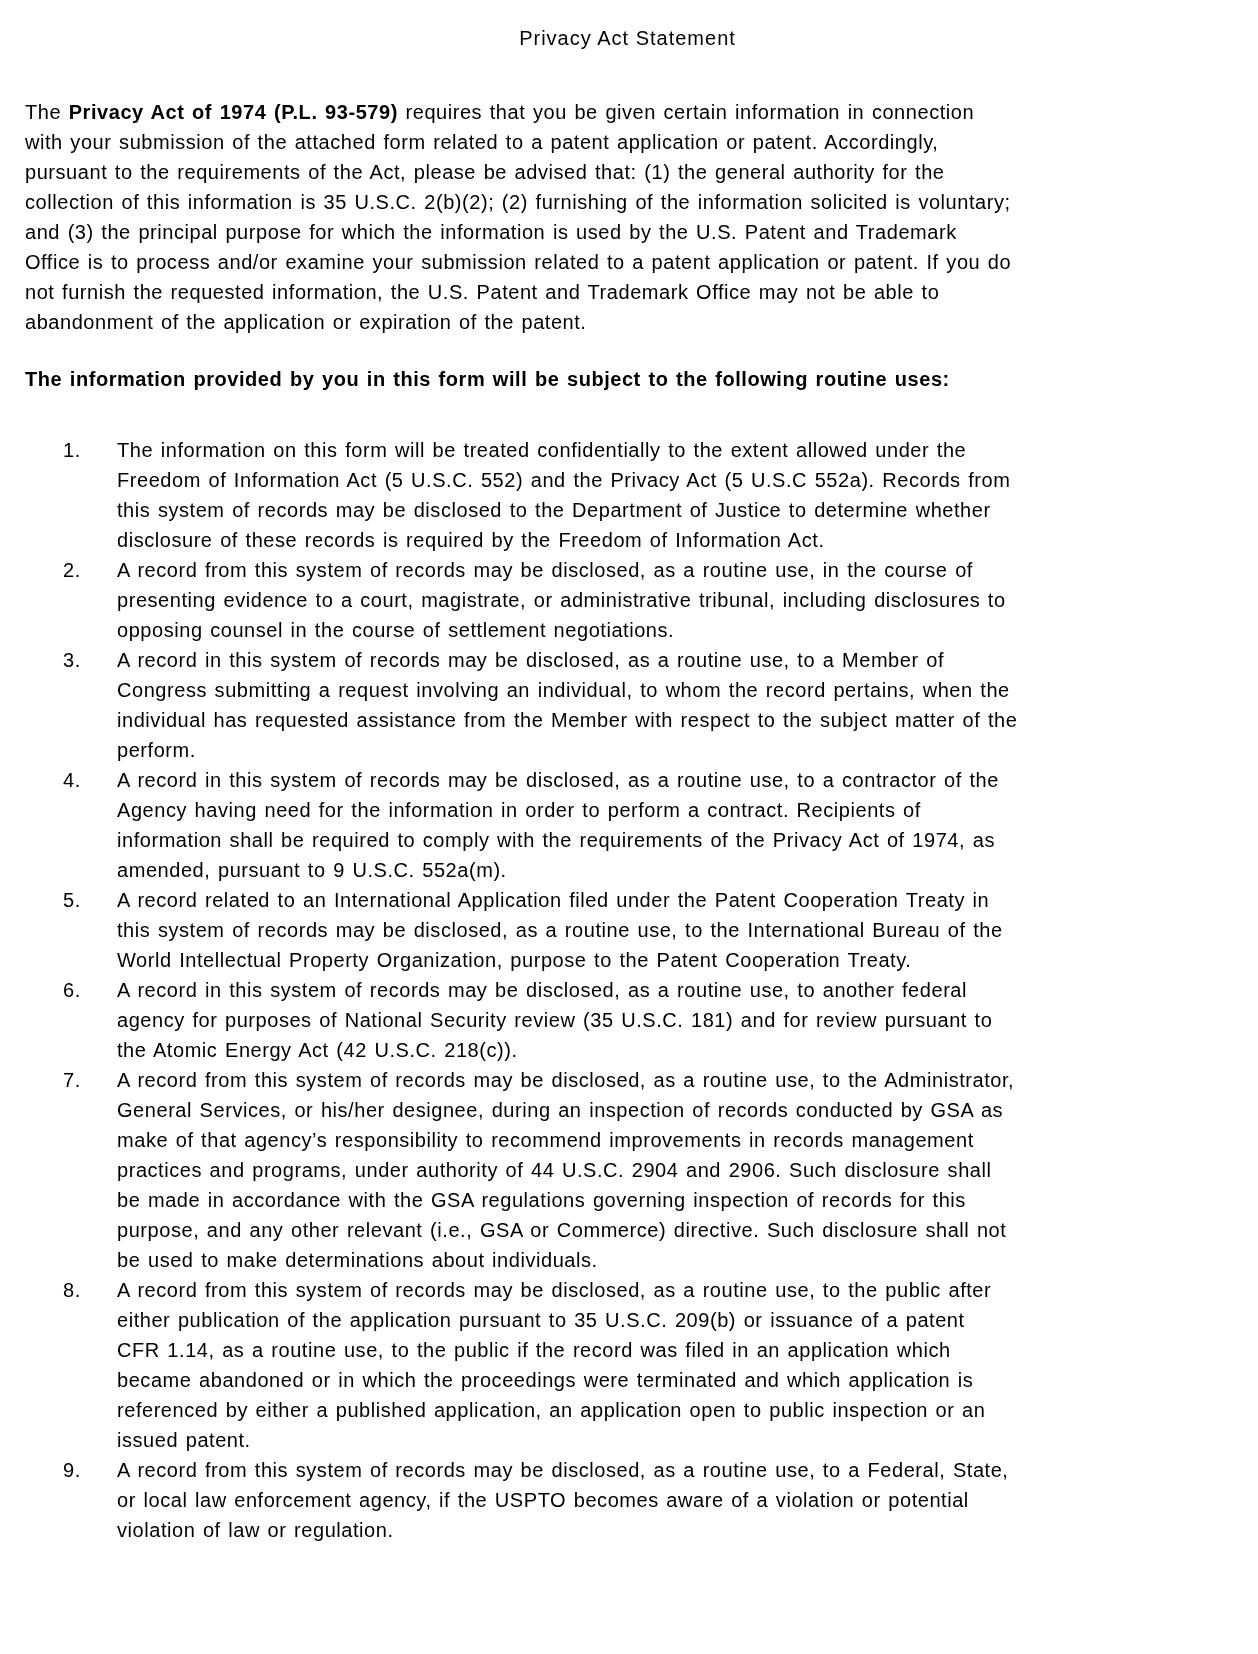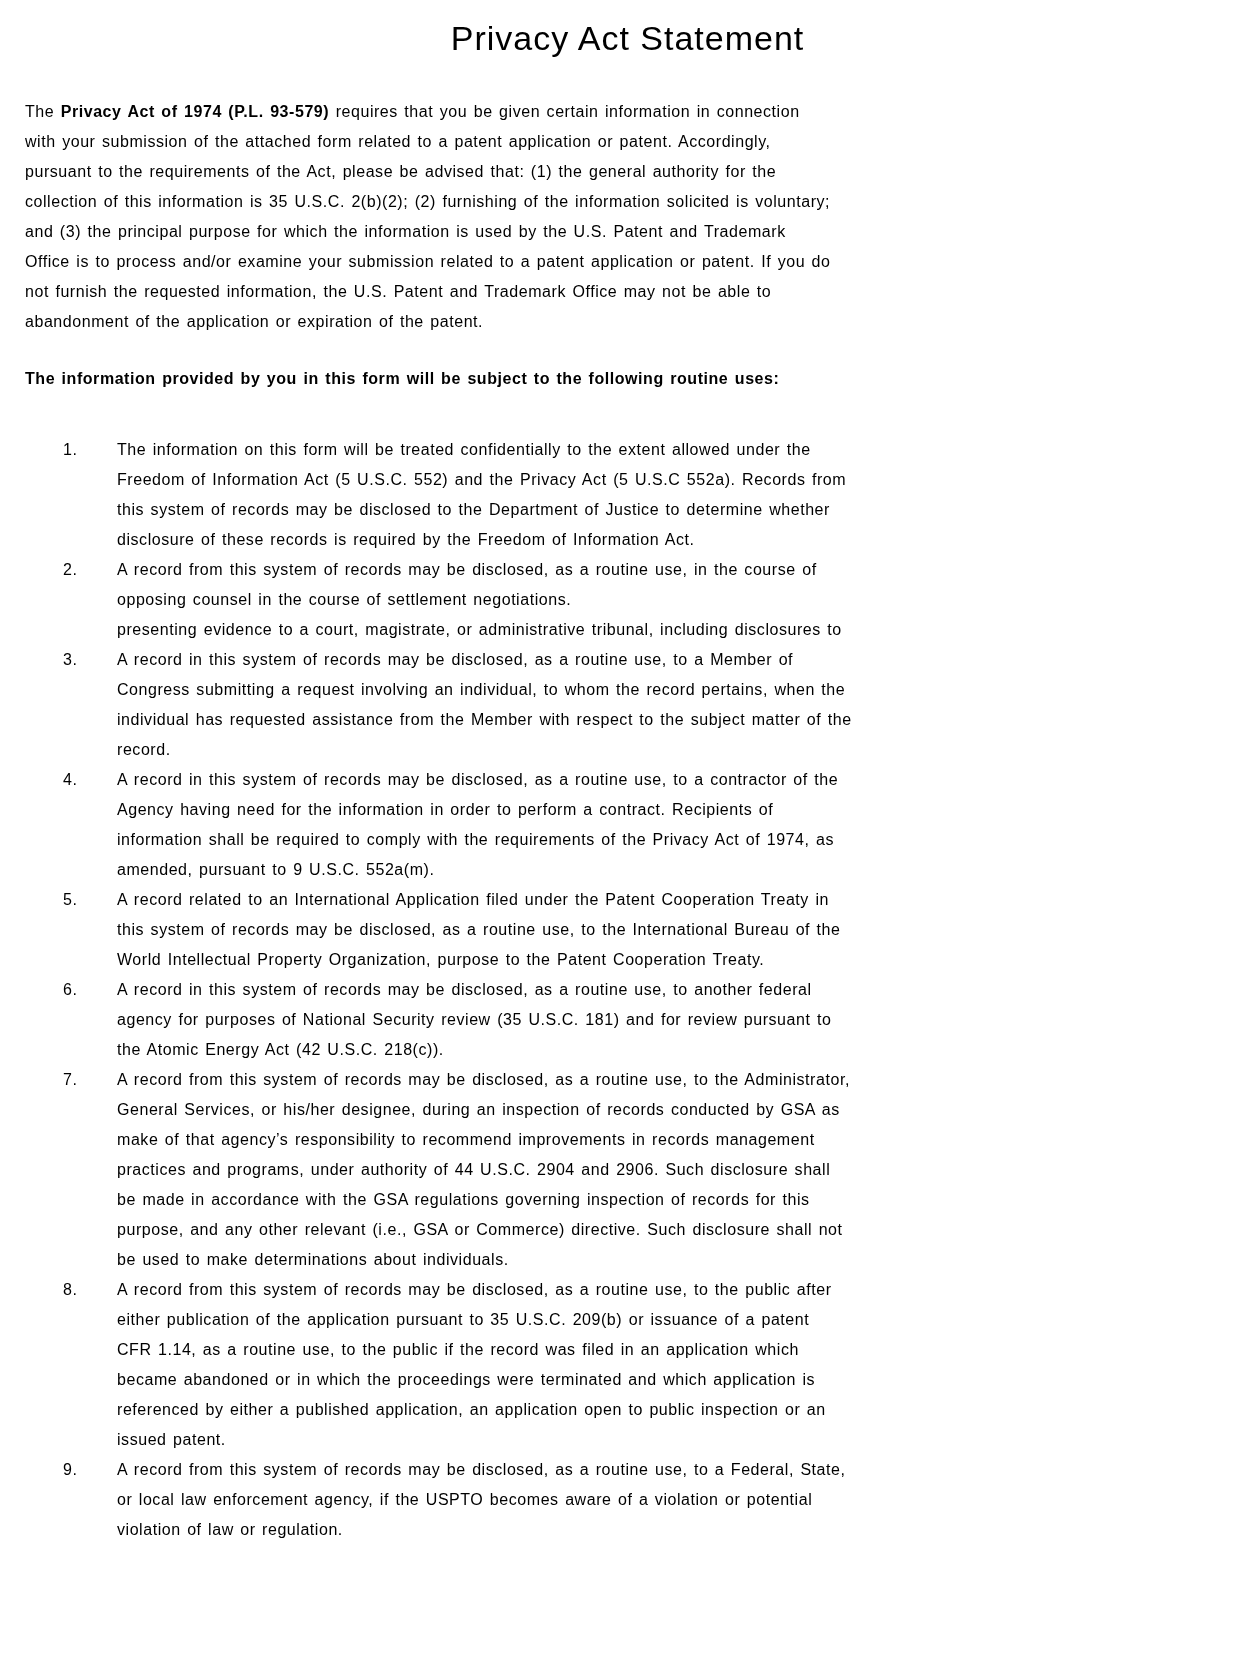--- a/index.html
+++ b/index.html
@@ -16,27 +16,27 @@
   }
   .page {
     box-sizing: border-box;
     width: 1258px;
     height: 1654px;
     padding: 20px 28px 0 25px;
   }
   .doc-title {
     margin: 0;
     text-align: center;
-    font-size: 34px;
+    font-size: 20px;
     line-height: 36px;
     font-weight: 400;
     letter-spacing: 1px;
   }
   .content {
-    font-size: 16px;
+    font-size: 20px;
     letter-spacing: 0.55px;
     word-spacing: 1.5px;
   }
   .line {
     height: 30px;
     line-height: 30px;
     white-space: nowrap;
   }
   .intro {
     margin-top: 41px;
@@ -94,31 +94,31 @@
             <div class="line"><span>The information on this form will be treated confidentially to the extent allowed under the</span></div>
             <div class="line"><span>Freedom of Information Act (5 U.S.C. 552) and the Privacy Act (5 U.S.C 552a). Records from</span></div>
             <div class="line"><span>this system of records may be disclosed to the Department of Justice to determine whether</span></div>
             <div class="line"><span>disclosure of these records is required by the Freedom of Information Act.</span></div>
           </div>
         </div>
         <div class="list-item">
           <div class="num">2.</div>
           <div class="txt">
             <div class="line"><span>A record from this system of records may be disclosed, as a routine use, in the course of</span></div>
+            <div class="line"><span>presenting evidence to a court, magistrate, or administrative tribunal, including disclosures to</span></div>
             <div class="line"><span>opposing counsel in the course of settlement negotiations.</span></div>
-            <div class="line"><span>presenting evidence to a court, magistrate, or administrative tribunal, including disclosures to</span></div>
           </div>
         </div>
         <div class="list-item">
           <div class="num">3.</div>
           <div class="txt">
             <div class="line"><span>A record in this system of records may be disclosed, as a routine use, to a Member of</span></div>
             <div class="line"><span>Congress submitting a request involving an individual, to whom the record pertains, when the</span></div>
             <div class="line"><span>individual has requested assistance from the Member with respect to the subject matter of the</span></div>
-            <div class="line"><span>record.</span></div>
+            <div class="line"><span>perform.</span></div>
           </div>
         </div>
         <div class="list-item">
           <div class="num">4.</div>
           <div class="txt">
             <div class="line"><span>A record in this system of records may be disclosed, as a routine use, to a contractor of the</span></div>
             <div class="line"><span>Agency having need for the information in order to perform a contract. Recipients of</span></div>
             <div class="line"><span>information shall be required to comply with the requirements of the Privacy Act of 1974, as</span></div>
             <div class="line"><span>amended, pursuant to 9 U.S.C. 552a(m).</span></div>
           </div>

